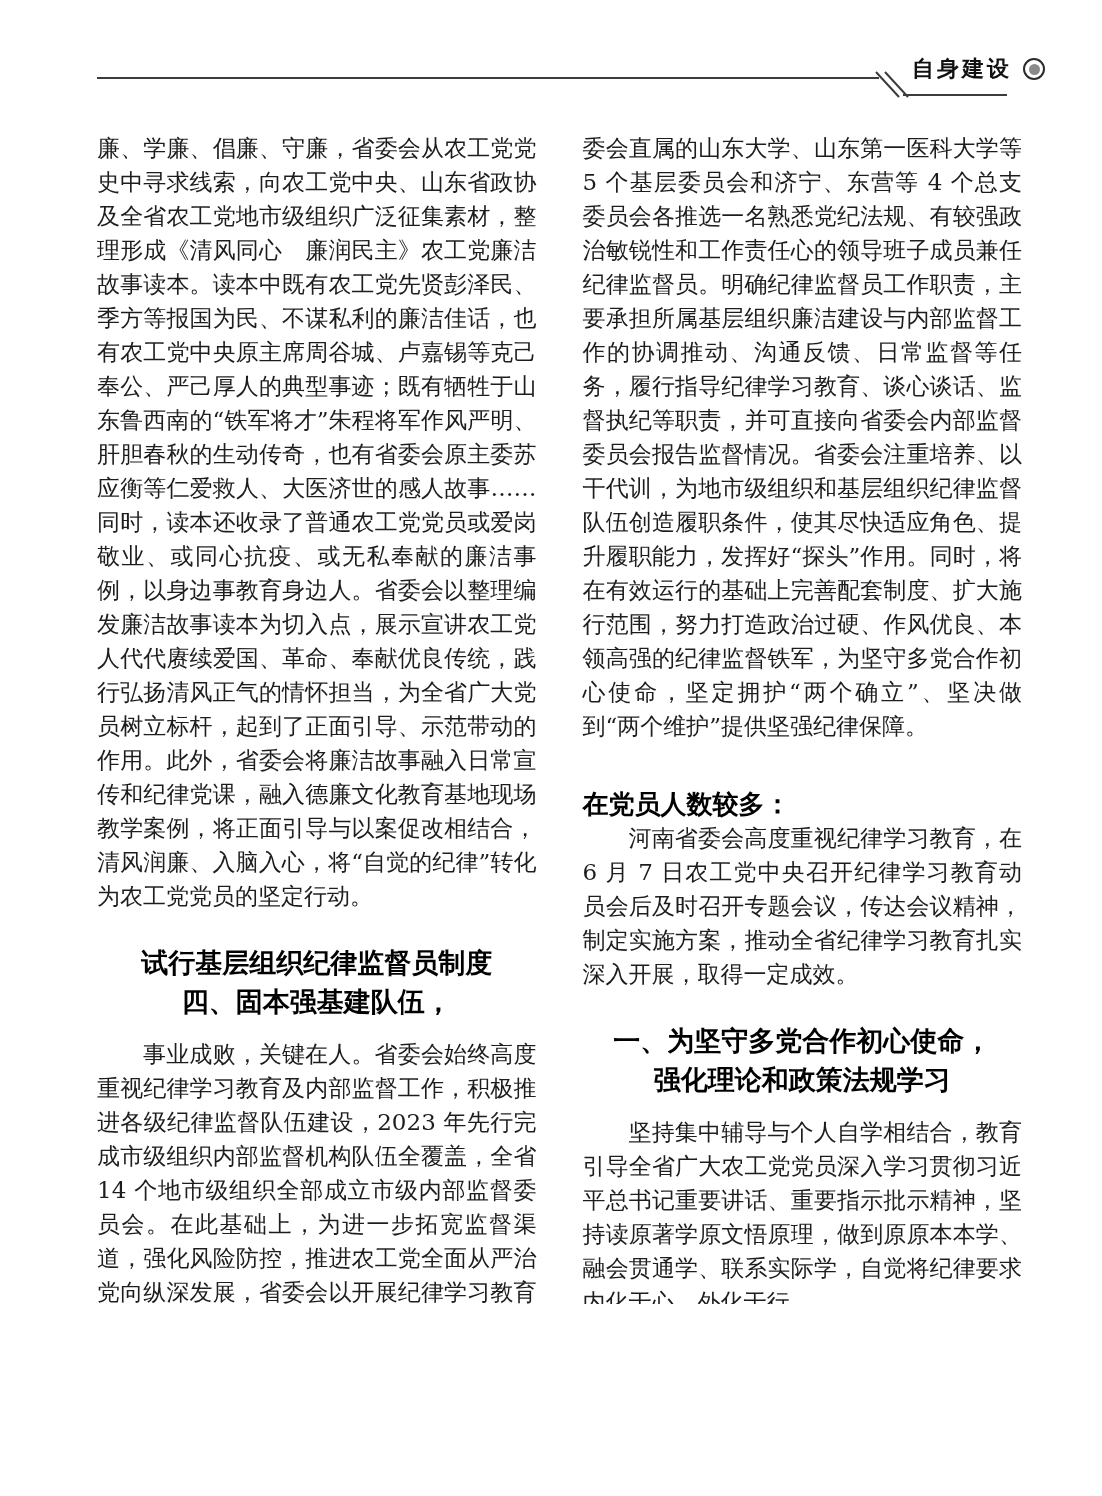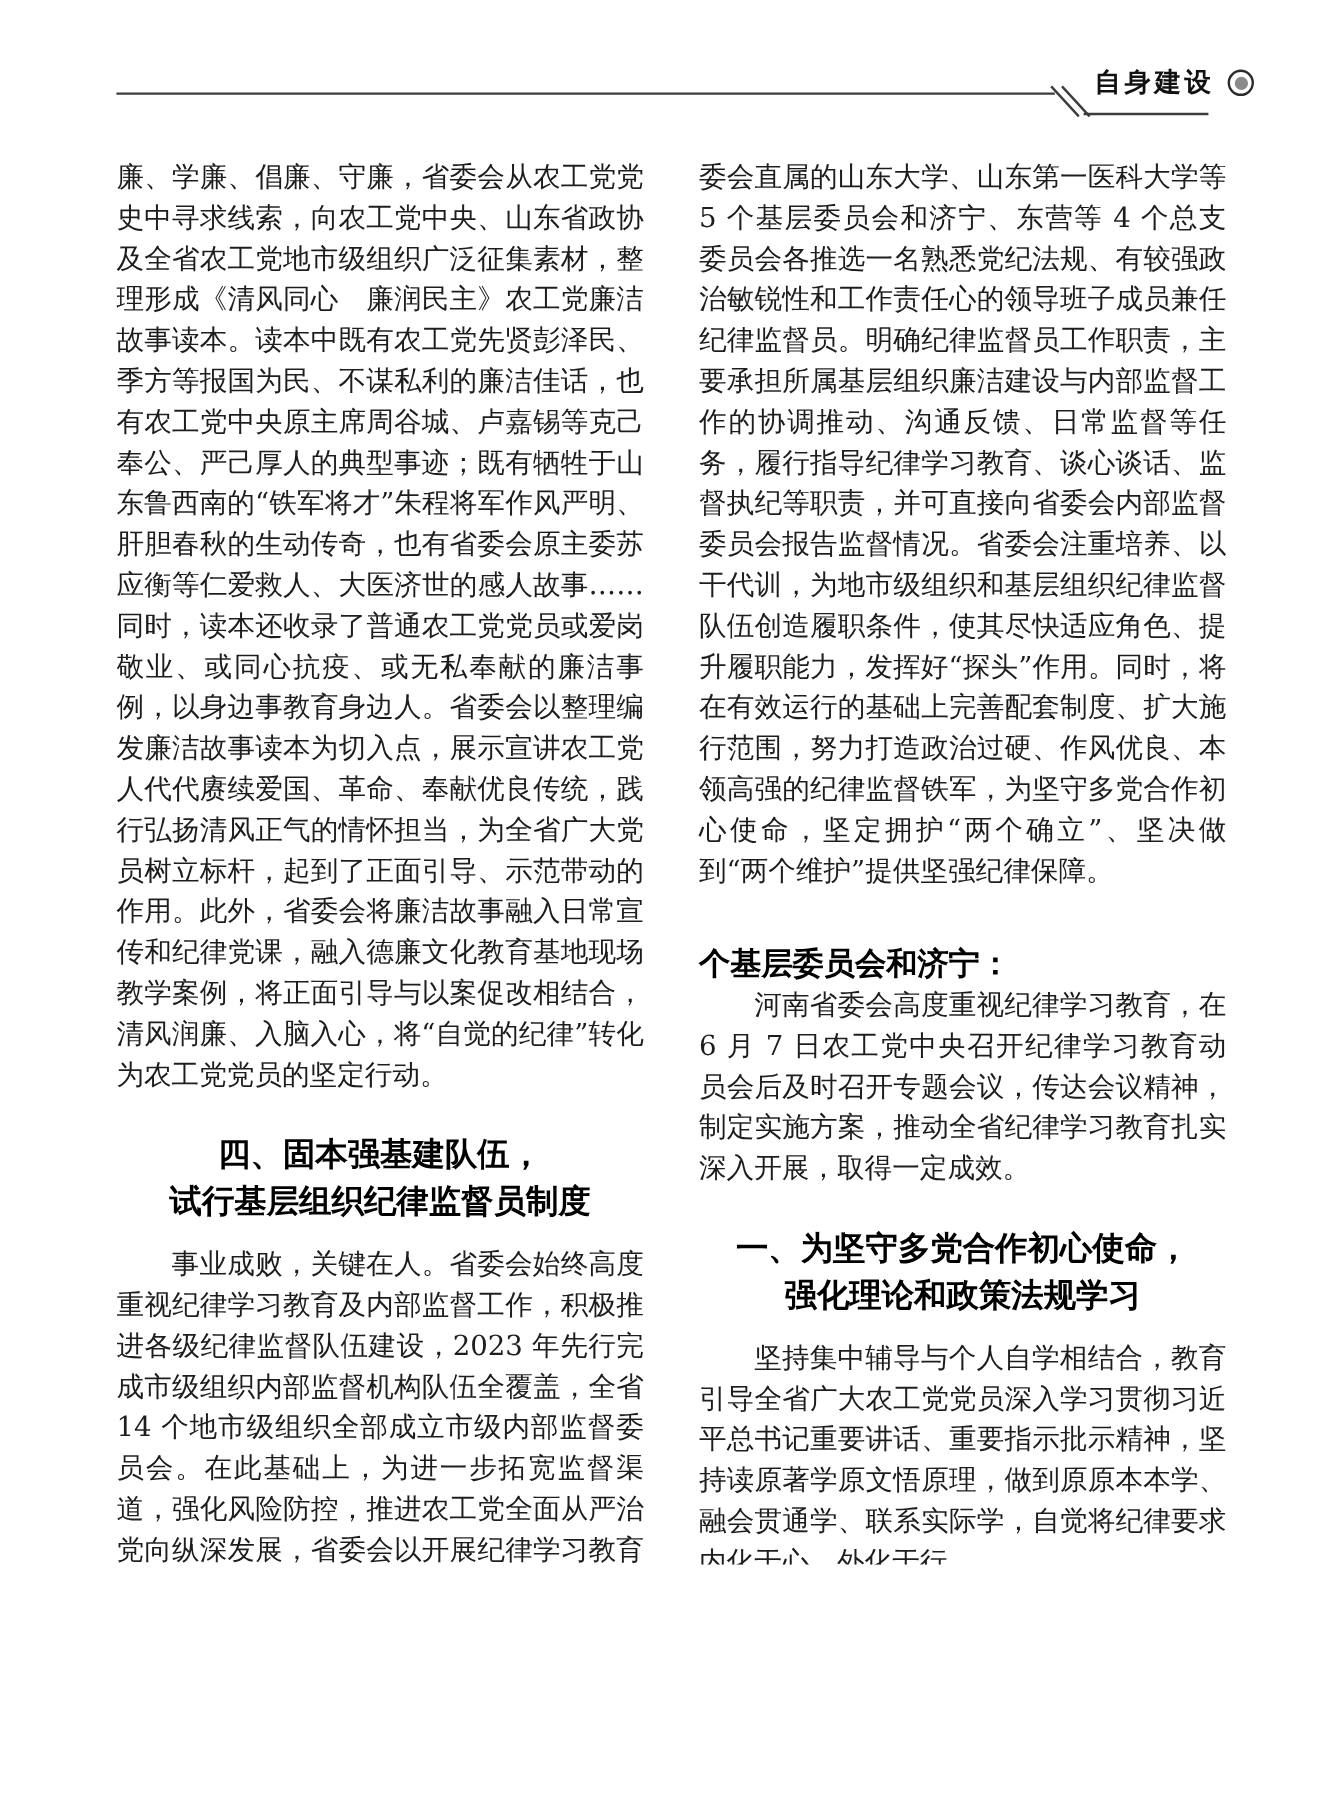--- a/index.html
+++ b/index.html
@@ -144,31 +144,31 @@
     <span class="section-text">自身建设</span>
     <span class="marker-icon"></span>
   </div>
 
   <div class="columns">
 
     <div class="col">
       <p class="body-para">廉、学廉、倡廉、守廉，省委会从农工党党史中寻求线索，向农工党中央、山东省政协及全省农工党地市级组织广泛征集素材，整理形成《清风同心　廉润民主》农工党廉洁故事读本。读本中既有农工党先贤彭泽民、季方等报国为民、不谋私利的廉洁佳话，也有农工党中央原主席周谷城、卢嘉锡等克己奉公、严己厚人的典型事迹；既有牺牲于山东鲁西南的“铁军将才”朱程将军作风严明、肝胆春秋的生动传奇，也有省委会原主委苏应衡等仁爱救人、大医济世的感人故事……同时，读本还收录了普通农工党党员或爱岗敬业、或同心抗疫、或无私奉献的廉洁事例，以身边事教育身边人。省委会以整理编发廉洁故事读本为切入点，展示宣讲农工党人代代赓续爱国、革命、奉献优良传统，践行弘扬清风正气的情怀担当，为全省广大党员树立标杆，起到了正面引导、示范带动的作用。此外，省委会将廉洁故事融入日常宣传和纪律党课，融入德廉文化教育基地现场教学案例，将正面引导与以案促改相结合，清风润廉、入脑入心，将“自觉的纪律”转化为农工党党员的坚定行动。</p>
 
       <h3 class="sec-heading">
+        <span class="hline">试行基层组织纪律监督员制度</span>
         <span class="hline">四、固本强基建队伍，</span>
-        <span class="hline">试行基层组织纪律监督员制度</span>
       </h3>
 
       <p class="body-para indent">事业成败，关键在人。省委会始终高度重视纪律学习教育及内部监督工作，积极推进各级纪律监督队伍建设，2023 年先行完成市级组织内部监督机构队伍全覆盖，全省 14 个地市级组织全部成立市级内部监督委员会。在此基础上，为进一步拓宽监督渠道，强化风险防控，推进农工党全面从严治党向纵深发展，省委会以开展纪律学习教育为契机，在党员人数较多、层级较高的省直基层组织中探索试行基层组织纪律监督员制度。在省</p>
     </div>
 
     <div class="col">
       <p class="body-para">委会直属的山东大学、山东第一医科大学等 5 个基层委员会和济宁、东营等 4 个总支委员会各推选一名熟悉党纪法规、有较强政治敏锐性和工作责任心的领导班子成员兼任纪律监督员。明确纪律监督员工作职责，主要承担所属基层组织廉洁建设与内部监督工作的协调推动、沟通反馈、日常监督等任务，履行指导纪律学习教育、谈心谈话、监督执纪等职责，并可直接向省委会内部监督委员会报告监督情况。省委会注重培养、以干代训，为地市级组织和基层组织纪律监督队伍创造履职条件，使其尽快适应角色、提升履职能力，发挥好“探头”作用。同时，将在有效运行的基础上完善配套制度、扩大施行范围，努力打造政治过硬、作风优良、本领高强的纪律监督铁军，为坚守多党合作初心使命，坚定拥护“两个确立”、坚决做到“两个维护”提供坚强纪律保障。</p>
 
-      <p class="article-kicker">个基层委员会和济宁：</p>
+      <p class="article-kicker">在党员人数较多：</p>
 
 
       <p class="body-para indent">河南省委会高度重视纪律学习教育，在 6 月 7 日农工党中央召开纪律学习教育动员会后及时召开专题会议，传达会议精神，制定实施方案，推动全省纪律学习教育扎实深入开展，取得一定成效。</p>
 
       <h3 class="sec-heading">
         <span class="hline">一、为坚守多党合作初心使命，</span>
         <span class="hline">强化理论和政策法规学习</span>
       </h3>
 
       <p class="body-para indent">坚持集中辅导与个人自学相结合，教育引导全省广大农工党党员深入学习贯彻习近平总书记重要讲话、重要指示批示精神，坚持读原著学原文悟原理，做到原原本本学、融会贯通学、联系实际学，自觉将纪律要求内化于心、外化于行。</p>

